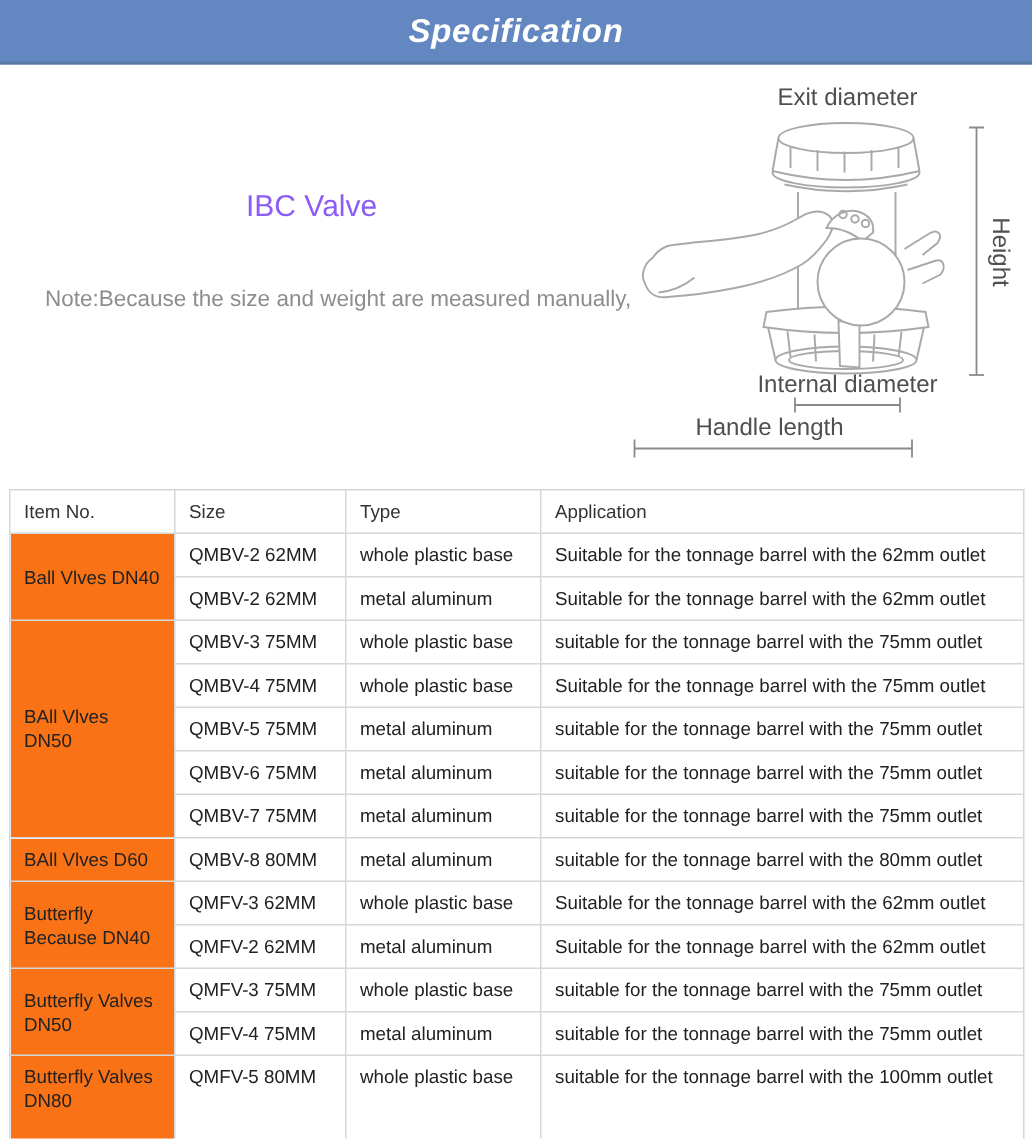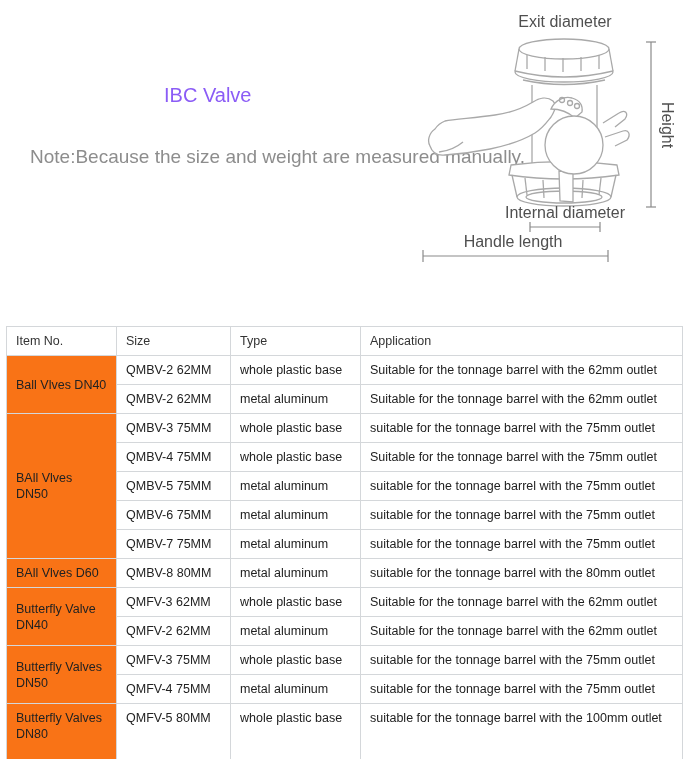--- a/index.html
+++ b/index.html
@@ -11,21 +11,21 @@
     height:43px; background:#6287c1; border-bottom:2px solid #5c7aa6;
     display:flex; align-items:center; justify-content:center;
   }
   .banner-title {
     color:#ffffff; font-size:22px; font-weight:bold; font-style:italic; letter-spacing:.5px;
   }
 
   
   .diagram { position:relative; height:283px; }
   .ibc-label { position:absolute; left:164px; top:84px; font-size:20px; color:#8b5cf6; }
-  .note { position:absolute; left:30px; top:147px; font-size:19px; color:#8d8d8d; line-height:20px; }
+  .note { position:absolute; left:30px; top:147px; font-size:15px; color:#8d8d8d; line-height:20px; }
   .valve-svg { position:absolute; left:415px; top:5px; }
   .sketch { stroke:#a9a9a9; stroke-width:1.3; fill:none; }
   .sketch-fill { stroke:#a9a9a9; stroke-width:1.3; fill:#ffffff; }
   .dim { stroke:#8a8a8a; stroke-width:1.2; fill:none; }
   .dim-label { font-size:16px; fill:#4f4f4f; }
 
   
   .spec-table {
     position:absolute; left:6px; top:326px; width:676px;
     border-collapse:collapse; table-layout:fixed;
@@ -39,20 +39,23 @@
   .spec-table th { color:#333; background:#ffffff; }
   .spec-table td.group { background:#f97316; white-space:normal; }
   .spec-table tr.tall td { vertical-align:top; padding-bottom:26px; }
   .col-item { width:110px; } .col-size { width:114px; } .col-type { width:130px; } .col-app { width:322px; }
 </style>
 </head>
 <body>
 
 <div class="page">
 
+  <div class="banner">
+    <div class="banner-title">Specification</div>
+  </div>
 
   <div class="diagram">
     <div class="ibc-label">IBC Valve</div>
     <div class="note">
       <div>Note:Because the size and weight are measured manually,</div>
     </div>
 
     <svg class="valve-svg" width="273" height="262" viewBox="0 0 273 262">
 
       <g>
@@ -183,21 +186,21 @@
     </tr>
 
     <tr>
       <td class="group">BAll Vlves D60</td>
       <td>QMBV-8 80MM</td>
       <td>metal aluminum</td>
       <td>suitable for the tonnage barrel with the 80mm outlet</td>
     </tr>
 
     <tr>
-      <td class="group" rowspan="2">Butterfly Valve DN40</td>
+      <td class="group" rowspan="2">Butterfly Because DN40</td>
       <td>QMFV-3 62MM</td>
       <td>whole plastic base</td>
       <td>Suitable for the tonnage barrel with the 62mm outlet</td>
     </tr>
     <tr>
       <td>QMFV-2 62MM</td>
       <td>metal aluminum</td>
       <td>Suitable for the tonnage barrel with the 62mm outlet</td>
     </tr>
 

